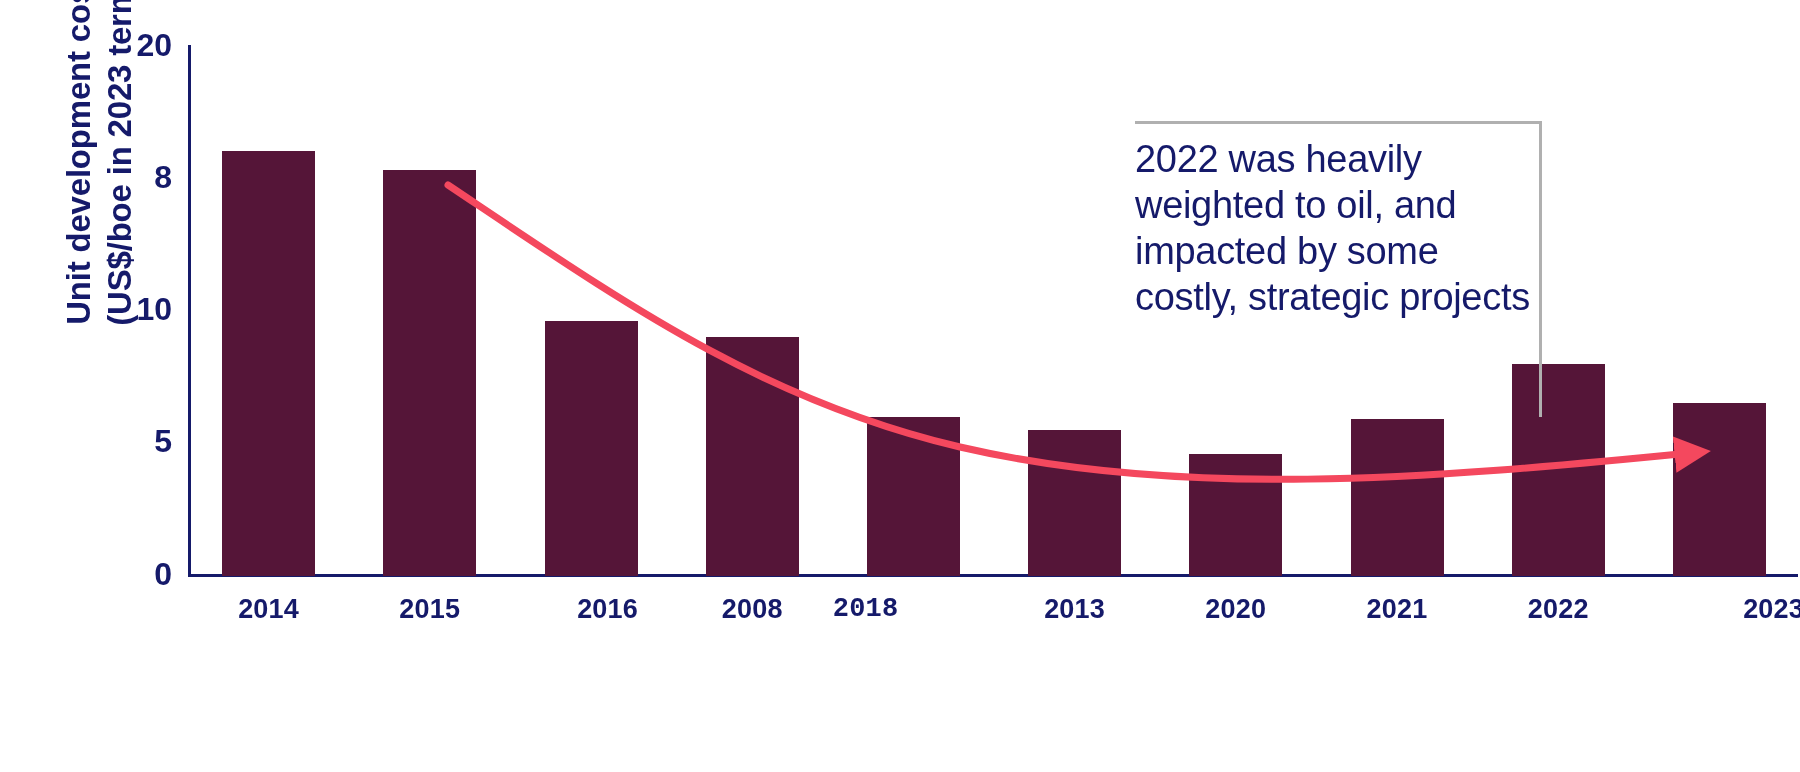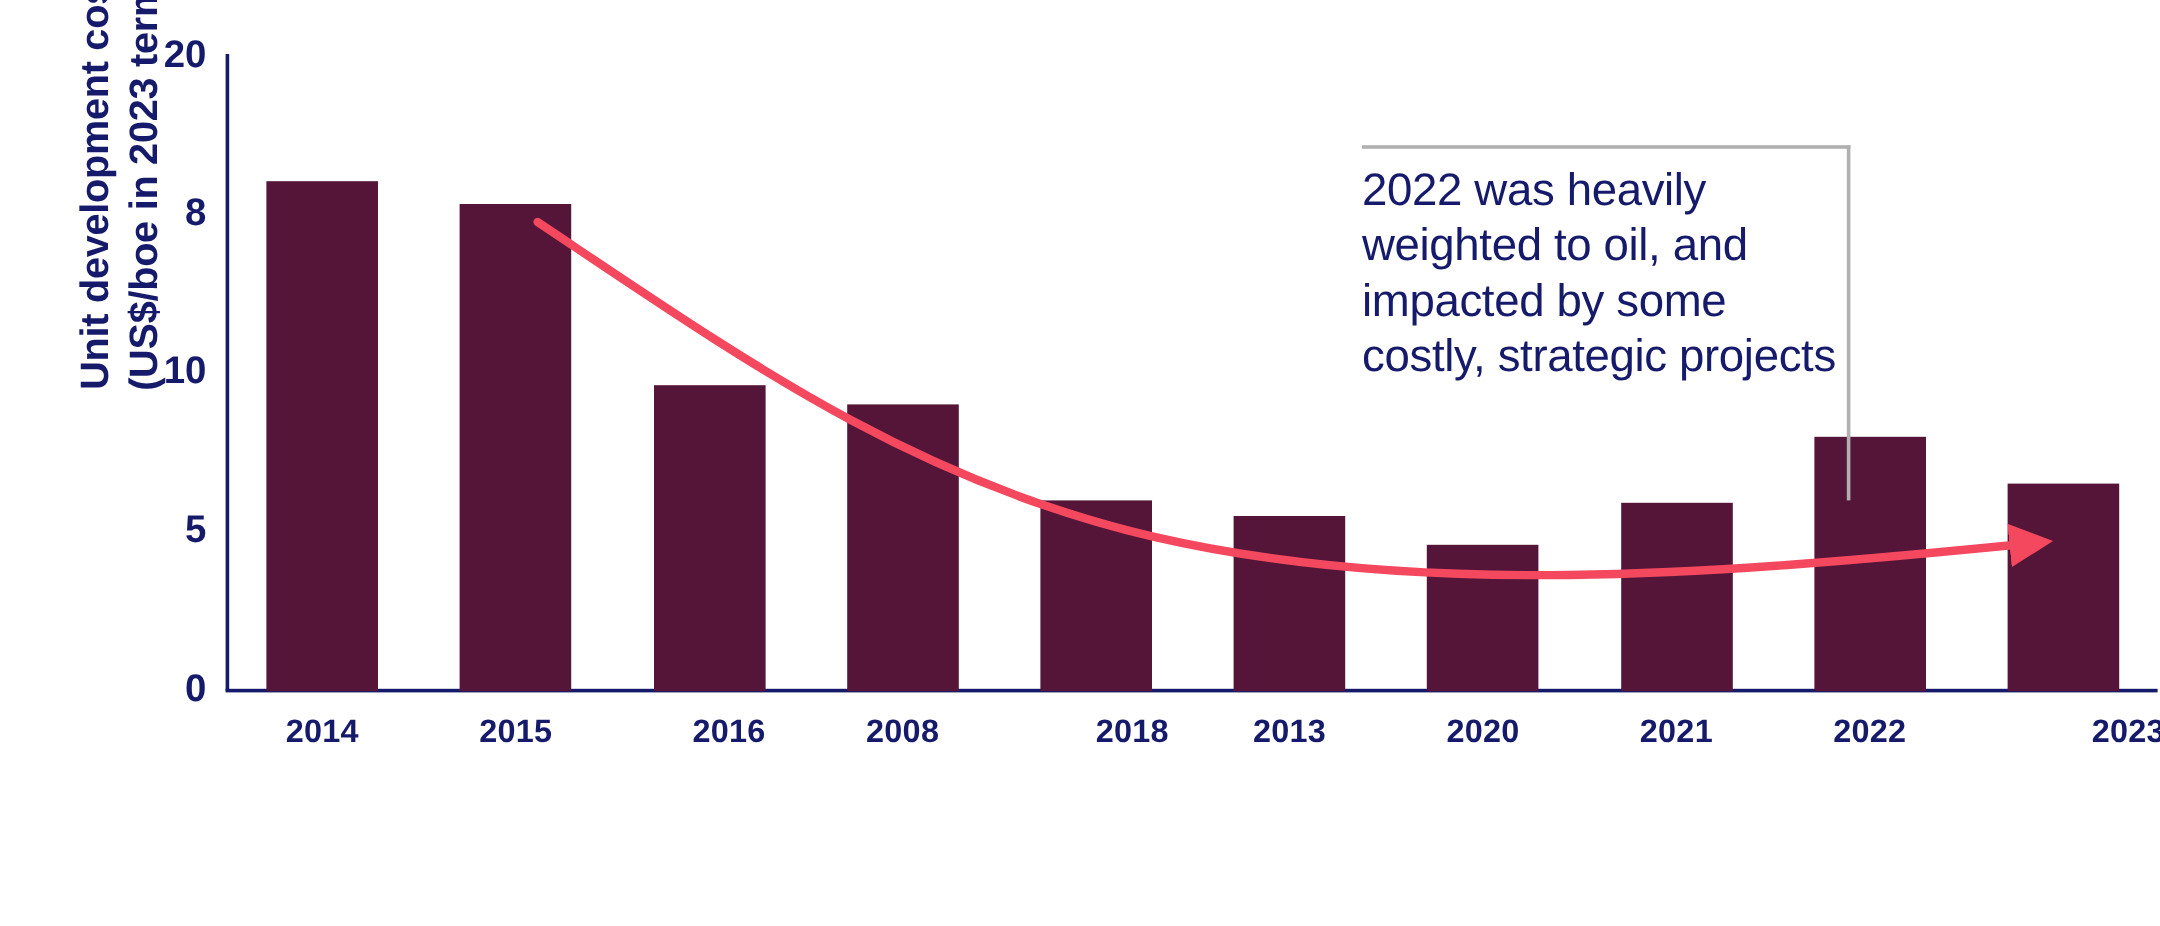--- a/index.html
+++ b/index.html
@@ -140,21 +140,21 @@
       <div class="bar" title="2021: 5.9" style="left: 1162.5px; width: 93px; height: 156.645px;"></div>
       <div class="bar" title="2022: 8" style="left: 1323.7px; width: 93px; height: 212.4px;"></div>
       <div class="bar" title="2023: 6.5" style="left: 1484.9px; width: 93px; height: 172.575px;"></div>
     </div>
 
   <div id="xticks">
       <div class="xtick" style="left: 188px; width: 161.2px;">2014</div>
       <div class="xtick" style="left: 349.2px; width: 161.2px;">2015</div>
       <div class="xtick" style="left: 527px; width: 161.2px;">2016</div>
       <div class="xtick" style="left: 671.6px; width: 161.2px;">2008</div>
-      <div class="xtick" style="left: 863px; width: 161.2px;">2018</div>
+      <div class="xtick" style="left: 785px; width: 161.2px; font-family: Liberation Mono, monospace;">2018</div>
       <div class="xtick" style="left: 994px; width: 161.2px;">2013</div>
       <div class="xtick" style="left: 1155.2px; width: 161.2px;">2020</div>
       <div class="xtick" style="left: 1316.4px; width: 161.2px;">2021</div>
       <div class="xtick" style="left: 1477.6px; width: 161.2px;">2022</div>
       <div class="xtick" style="left: 1693px; width: 161.2px;">2023</div>
     </div>
 
   <div class="bracket-top"></div>
   <div class="bracket-right"></div>
 

